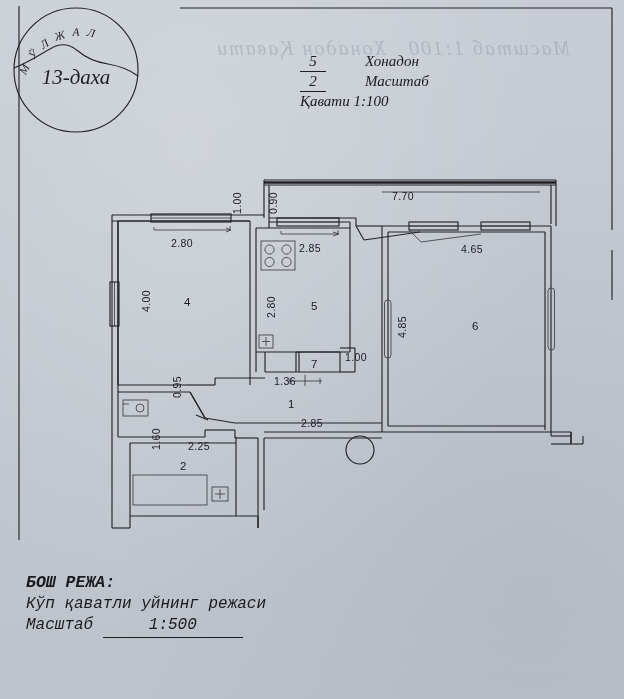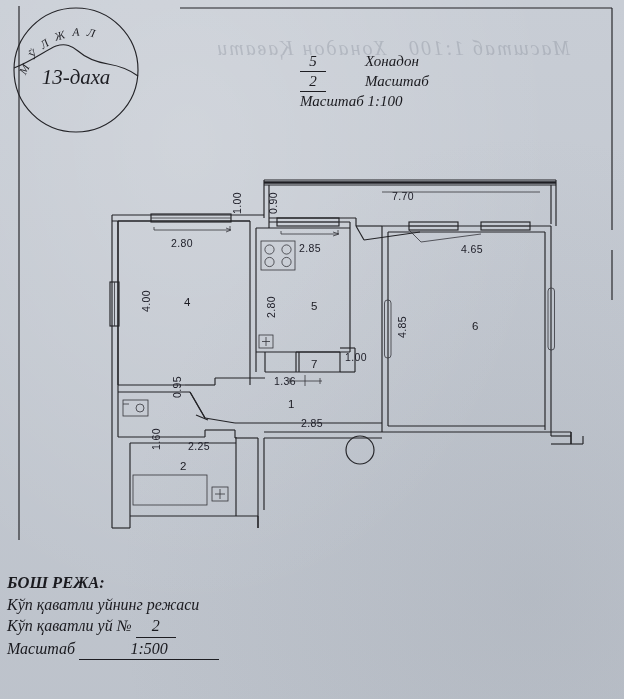--- a/index.html
+++ b/index.html
@@ -67,25 +67,26 @@
     min-width: 26px;
     text-align: center;
     border-bottom: 1.2px solid #1d1d22;
     font-style: italic;
   }
   .hdr .lbl { font-style: italic; padding-left: 4px; margin-left: 35px; }
   .hdr .scale { font-style: italic; }
 
   .foot {
     position: absolute;
-    left: 7px;
+    left: 26px;
     top: 572px;
     font-size: 16px;
     line-height: 21.5px;
     white-space: nowrap;
+    font-family: Liberation Mono, monospace;
   }
   .foot .title { font-weight: bold; font-style: italic; font-size: 16.5px; }
   .foot .line { font-style: italic; }
   .foot .fill {
     display: inline-block;
     border-bottom: 1.3px solid #1d1d22;
     text-align: center;
     font-style: italic;
   }
   .f1 { min-width: 40px; }
@@ -132,21 +133,21 @@
     <text x="72" y="82" text-anchor="middle" class="stamp-text" font-size="21">13-даха</text>
   </svg>
 
   <div class="hdr">
     <span class="row">
       <span class="num">5</span><span class="lbl">Хонадон</span>
     </span>
     <span class="row">
       <span class="num">2</span><span class="lbl">Масштаб</span>
     </span>
-    <span class="row scale">Масштаб 1:100</span>
+    <span class="row scale">Қавати 1:100</span>
   </div>
 
   <svg id="plan-layer" width="624" height="560" viewBox="0 0 624 560">
 
     <g>
       <path class="wall" d="M 264,180 L 556,180"></path>
       <path class="wall" d="M 264,185 L 556,185"></path>
       <path class="wall-th" d="M 264,182.5 L 556,182.5"></path>
       <path class="wall" d="M 264,180 L 264,218"></path>
       <path class="wall" d="M 269,185 L 269,218"></path>
@@ -359,22 +360,18 @@
   <div class="rnum" style="left:311px; top:300px;">5</div>
   <div class="rnum" style="left:472px; top:320px;">6</div>
   <div class="rnum" style="left:311px; top:358px;">7</div>
   <div class="rnum" style="left:288px; top:398px;">1</div>
   <div class="rnum" style="left:180px; top:460px;">2</div>
 
   <div class="foot">
     <div class="title">БОШ РЕЖА:</div>
     <div class="line">Кўп қаватли уйнинг режаси</div>
     <div class="line">
-      <span>Кўп қаватли уй №</span>
-      <span class="fill f1">2</span>
-    </div>
-    <div class="line">
       <span>Масштаб</span>
       <span class="fill f3">1:500</span>
     </div>
   </div>
 
 </div>
 
 </body></html>

